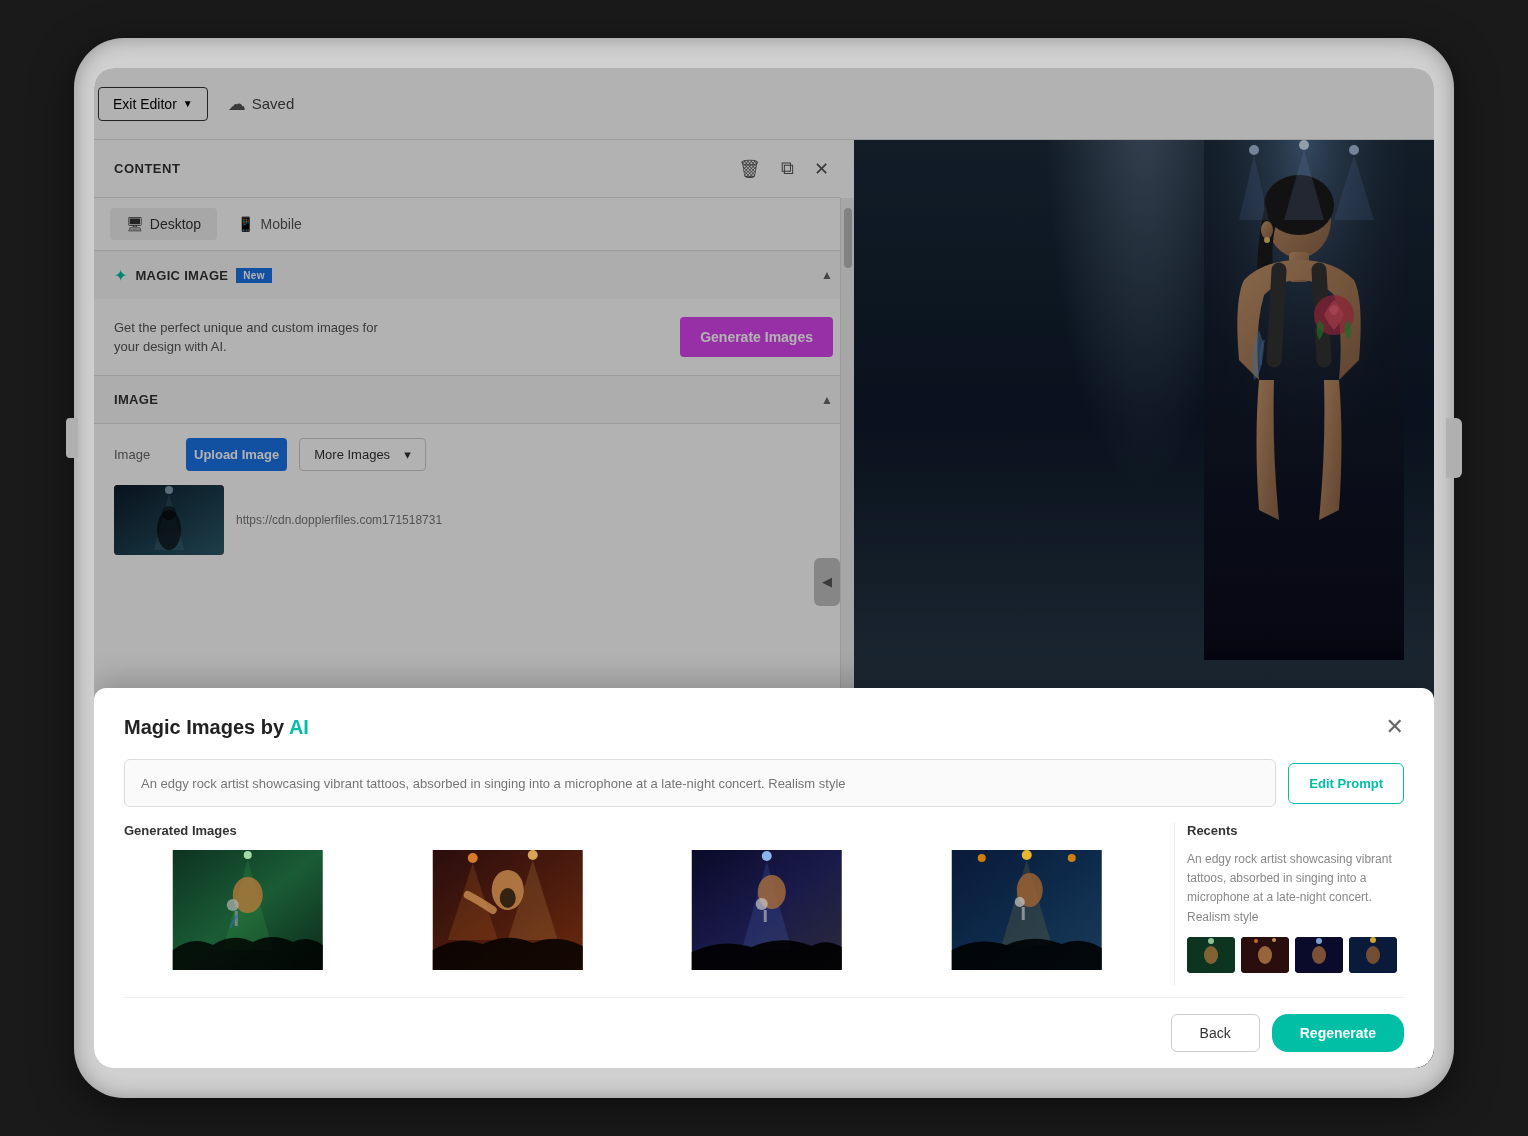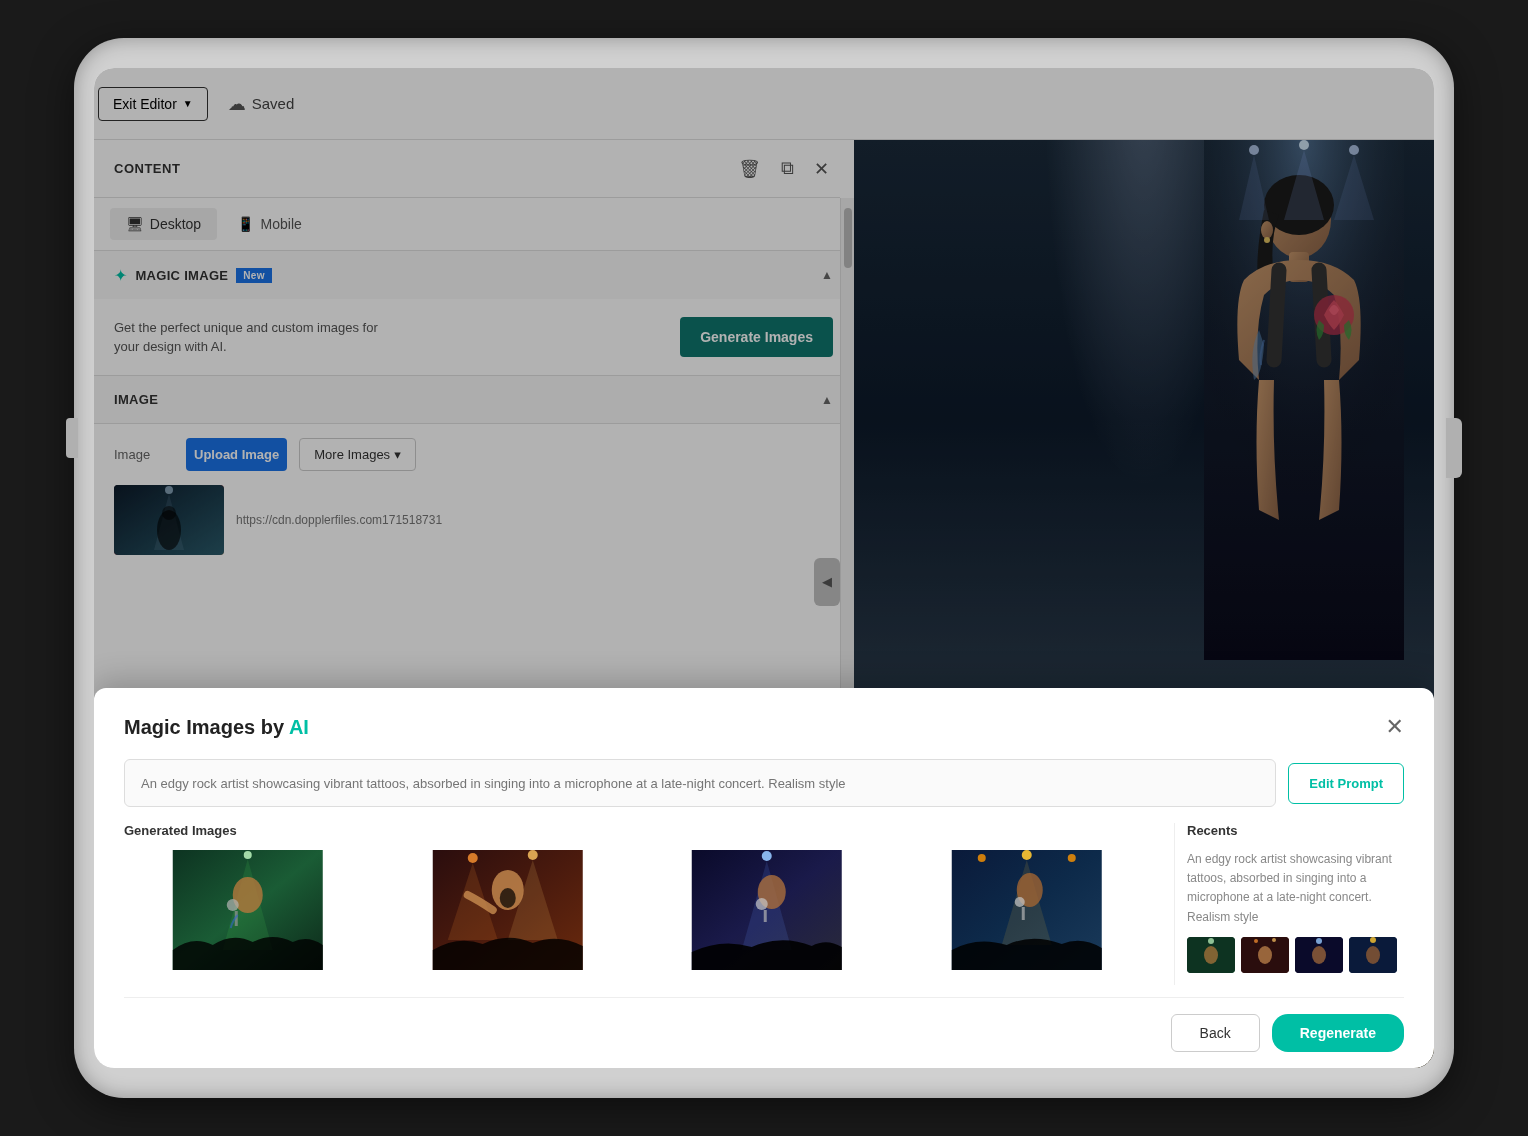--- a/index.html
+++ b/index.html
@@ -226,21 +226,21 @@
     }
 
     .magic-image-desc {
       font-size: 13px;
       color: #555;
       line-height: 1.5;
       max-width: 280px;
     }
 
     .generate-btn {
-      background: #0f766e;
+      background: #d946ef;
       color: #fff;
       border: none;
       border-radius: 4px;
       padding: 12px 20px;
       font-size: 14px;
       font-weight: 600;
       cursor: pointer;
       white-space: nowrap;
     }
 
@@ -292,21 +292,21 @@
     .more-images-btn {
       background: #fff;
       color: #333;
       border: 1.5px solid #ccc;
       border-radius: 4px;
       padding: 8px 14px;
       font-size: 13px;
       cursor: pointer;
       display: flex;
       align-items: center;
-      gap: 4px;
+      gap: 14px;
     }
 
     .image-preview-row {
       padding: 0 20px 14px;
       display: flex;
       align-items: center;
       gap: 12px;
     }
 
     .image-thumbnail {

